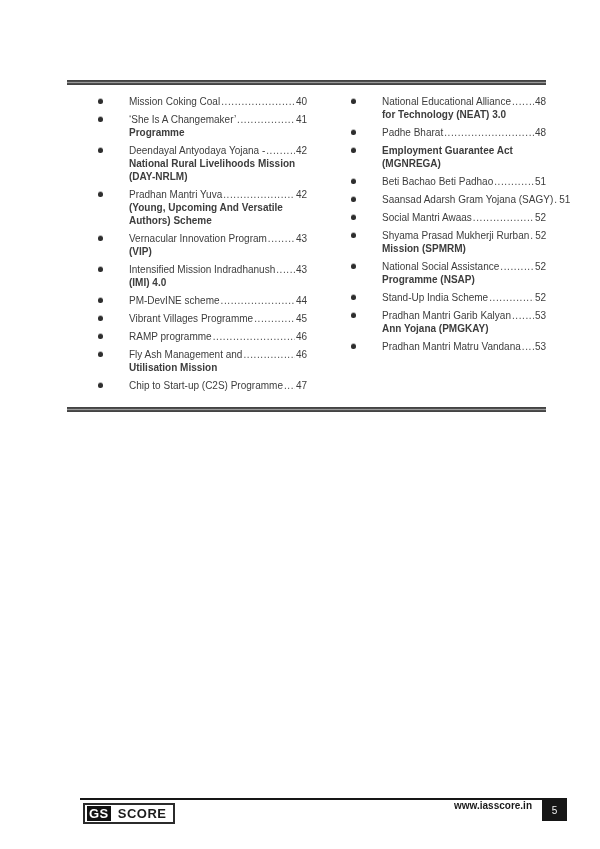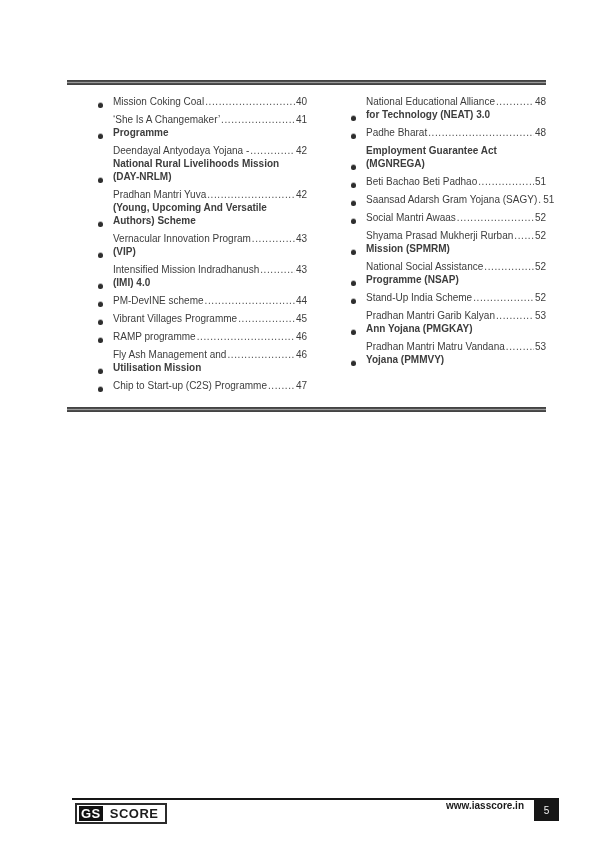--- a/index.html
+++ b/index.html
@@ -18,23 +18,23 @@
   .rule-bottom { top:407px; }
 
   .columns {
     position:absolute; left:67px; top:95px; width:479px;
     display:flex; align-items:flex-start;
   }
   .col-left  { margin-left:30px; width:210px; }
   .col-right { margin-left:43px; flex:1; min-width:0; }
 
   .entry {
-    display:flex; align-items:flex-end;
+    display:flex; align-items:flex-start;
     margin-bottom:5px;
-    color:#3d3d3d; font-size:10px; line-height:13px;
+    color:#3d3d3d; font-size:10px; line-height:13px;gap:16px;
   }
   .bullet { flex:0 0 16px; }
   .bullet::before {
     content:""; display:block; width:5px; height:5px;
     border-radius:50% 50% 50% 40%;
     background:#2e2e2e; margin-top:4px; margin-left:1px;
     box-shadow:0 -1px 0 rgba(46,46,46,.35);
   }
   .entry-body { flex:1; min-width:0; }
   .tline { display:flex; align-items:baseline; }
@@ -45,21 +45,21 @@
   }
   .leader::after {
     content:"...................................................................................................";
     letter-spacing:0.6px; color:#4a4a4a;
   }
   .pnum { flex:none; }
   .sub { color:#3d3d3d;font-weight:bold; }
   .sub:empty { display:none; }
 
   .footer {
-    position:absolute; left:72px; top:798px; width:487px;
+    position:absolute; left:80px; top:798px; width:487px;
     border-top:2px solid #161616;
     display:flex; align-items:flex-start; justify-content:space-between;
   }
   .logo {
     margin-top:3px; margin-left:3px;
     border:2px solid #2b2b2b; background:#fff;
     padding:1px 6px 1px 2px;
     display:inline-flex; align-items:center;
   }
   .logo-gs {
@@ -342,21 +342,20 @@
         </div>
 
         <div class="entry">
           <span class="bullet"></span>
           <div class="entry-body">
             <div class="tline">
               <span class="title">Pradhan Mantri Matru Vandana</span>
               <span class="leader"></span>
               <span class="pnum">53</span>
             </div>
-            <div class="sub">Yojana (PMMVY)</div>
           </div>
         </div>
       </div>
 
   </div>
 
   <div class="rule rule-bottom"></div>
 
   <div class="footer">
     <div class="logo">

